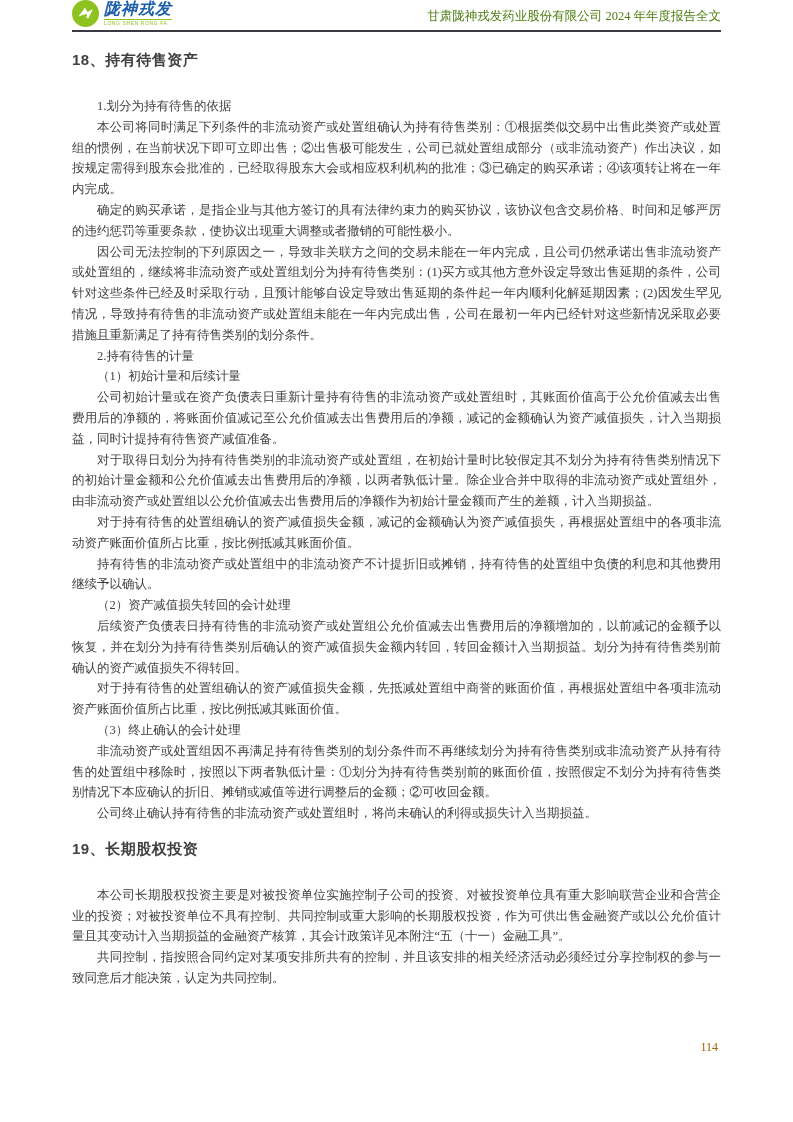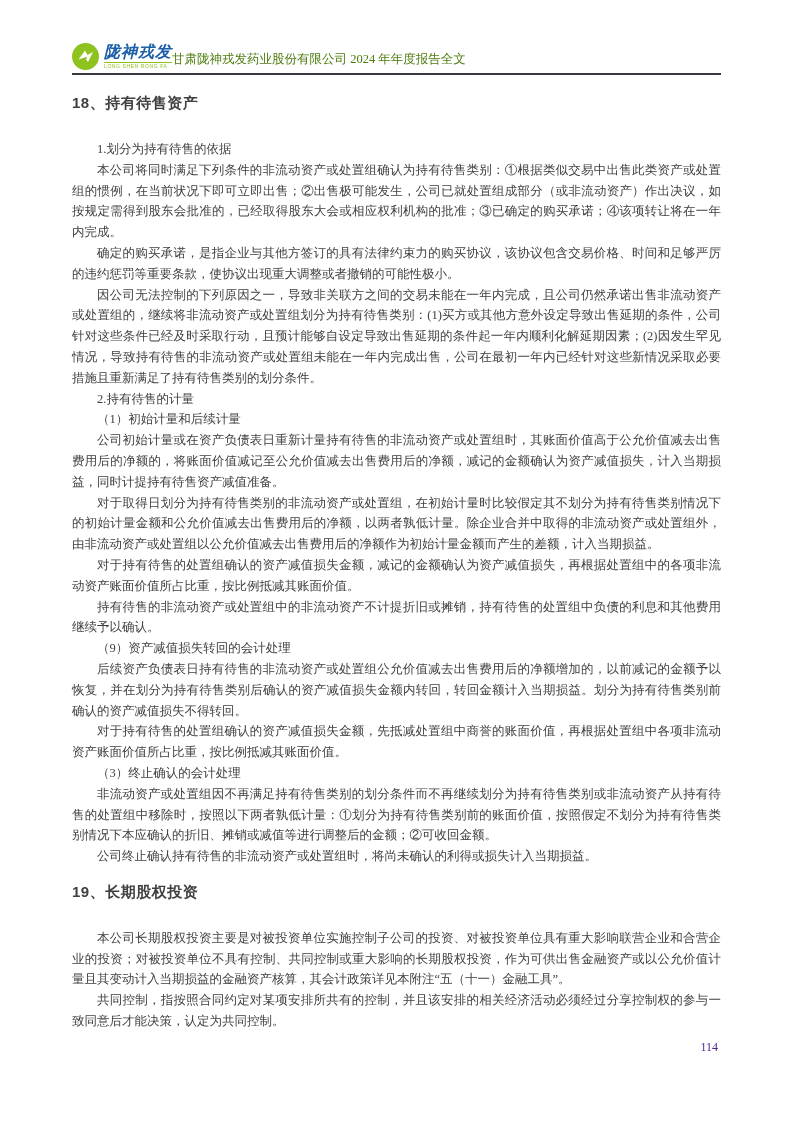--- a/index.html
+++ b/index.html
@@ -14,23 +14,22 @@
   }
   .page {
     position: absolute;
     left: 72px;
     top: 0;
     width: 649px;
     height: 1122px;
   }
   
   .page-header {
-    padding-top: 43px;
     display: flex;
-    justify-content: flex-start;
+    justify-content: space-between;
     align-items: flex-end;
     border-bottom: 2.5px solid #3a3b42;
     padding-bottom: 3px;
   }
   .logo {
     display: flex;
     align-items: center;
     gap: 5px;
   }
   .logo-circle {
@@ -84,21 +83,21 @@
     text-indent: 2em;
     word-break: break-all;
     color: #404040;
   }
   
   .page-number {
     position: absolute;
     top: 1040px;
     right: 3px;
     font-size: 12px;
-    color: #4c1d95;
+    color: #a16207;
   }
 </style>
 </head>
 <body>
 
 <div class="page">
 
   <header class="page-header">
     <div class="logo">
       <span class="logo-circle">
@@ -123,21 +122,21 @@
       <p class="body-para">1.划分为持有待售的依据</p>
       <p class="body-para">本公司将同时满足下列条件的非流动资产或处置组确认为持有待售类别：①根据类似交易中出售此类资产或处置组的惯例，在当前状况下即可立即出售；②出售极可能发生，公司已就处置组成部分（或非流动资产）作出决议，如按规定需得到股东会批准的，已经取得股东大会或相应权利机构的批准；③已确定的购买承诺；④该项转让将在一年内完成。</p>
       <p class="body-para">确定的购买承诺，是指企业与其他方签订的具有法律约束力的购买协议，该协议包含交易价格、时间和足够严厉的违约惩罚等重要条款，使协议出现重大调整或者撤销的可能性极小。</p>
       <p class="body-para">因公司无法控制的下列原因之一，导致非关联方之间的交易未能在一年内完成，且公司仍然承诺出售非流动资产或处置组的，继续将非流动资产或处置组划分为持有待售类别：(1)买方或其他方意外设定导致出售延期的条件，公司针对这些条件已经及时采取行动，且预计能够自设定导致出售延期的条件起一年内顺利化解延期因素；(2)因发生罕见情况，导致持有待售的非流动资产或处置组未能在一年内完成出售，公司在最初一年内已经针对这些新情况采取必要措施且重新满足了持有待售类别的划分条件。</p>
       <p class="body-para">2.持有待售的计量</p>
       <p class="body-para">（1）初始计量和后续计量</p>
       <p class="body-para">公司初始计量或在资产负债表日重新计量持有待售的非流动资产或处置组时，其账面价值高于公允价值减去出售费用后的净额的，将账面价值减记至公允价值减去出售费用后的净额，减记的金额确认为资产减值损失，计入当期损益，同时计提持有待售资产减值准备。</p>
       <p class="body-para">对于取得日划分为持有待售类别的非流动资产或处置组，在初始计量时比较假定其不划分为持有待售类别情况下的初始计量金额和公允价值减去出售费用后的净额，以两者孰低计量。除企业合并中取得的非流动资产或处置组外，由非流动资产或处置组以公允价值减去出售费用后的净额作为初始计量金额而产生的差额，计入当期损益。</p>
       <p class="body-para">对于持有待售的处置组确认的资产减值损失金额，减记的金额确认为资产减值损失，再根据处置组中的各项非流动资产账面价值所占比重，按比例抵减其账面价值。</p>
       <p class="body-para">持有待售的非流动资产或处置组中的非流动资产不计提折旧或摊销，持有待售的处置组中负债的利息和其他费用继续予以确认。</p>
-      <p class="body-para">（9）资产减值损失转回的会计处理</p>
+      <p class="body-para">（2）资产减值损失转回的会计处理</p>
       <p class="body-para">后续资产负债表日持有待售的非流动资产或处置组公允价值减去出售费用后的净额增加的，以前减记的金额予以恢复，并在划分为持有待售类别后确认的资产减值损失金额内转回，转回金额计入当期损益。划分为持有待售类别前确认的资产减值损失不得转回。</p>
       <p class="body-para">对于持有待售的处置组确认的资产减值损失金额，先抵减处置组中商誉的账面价值，再根据处置组中各项非流动资产账面价值所占比重，按比例抵减其账面价值。</p>
       <p class="body-para">（3）终止确认的会计处理</p>
       <p class="body-para">非流动资产或处置组因不再满足持有待售类别的划分条件而不再继续划分为持有待售类别或非流动资产从持有待售的处置组中移除时，按照以下两者孰低计量：①划分为持有待售类别前的账面价值，按照假定不划分为持有待售类别情况下本应确认的折旧、摊销或减值等进行调整后的金额；②可收回金额。</p>
       <p class="body-para">公司终止确认持有待售的非流动资产或处置组时，将尚未确认的利得或损失计入当期损益。</p>
     </section>
 
     <section>
       <h2 class="section-heading second">19、长期股权投资</h2>
       <p class="body-para">本公司长期股权投资主要是对被投资单位实施控制子公司的投资、对被投资单位具有重大影响联营企业和合营企业的投资；对被投资单位不具有控制、共同控制或重大影响的长期股权投资，作为可供出售金融资产或以公允价值计量且其变动计入当期损益的金融资产核算，其会计政策详见本附注“五（十一）金融工具”。</p>

